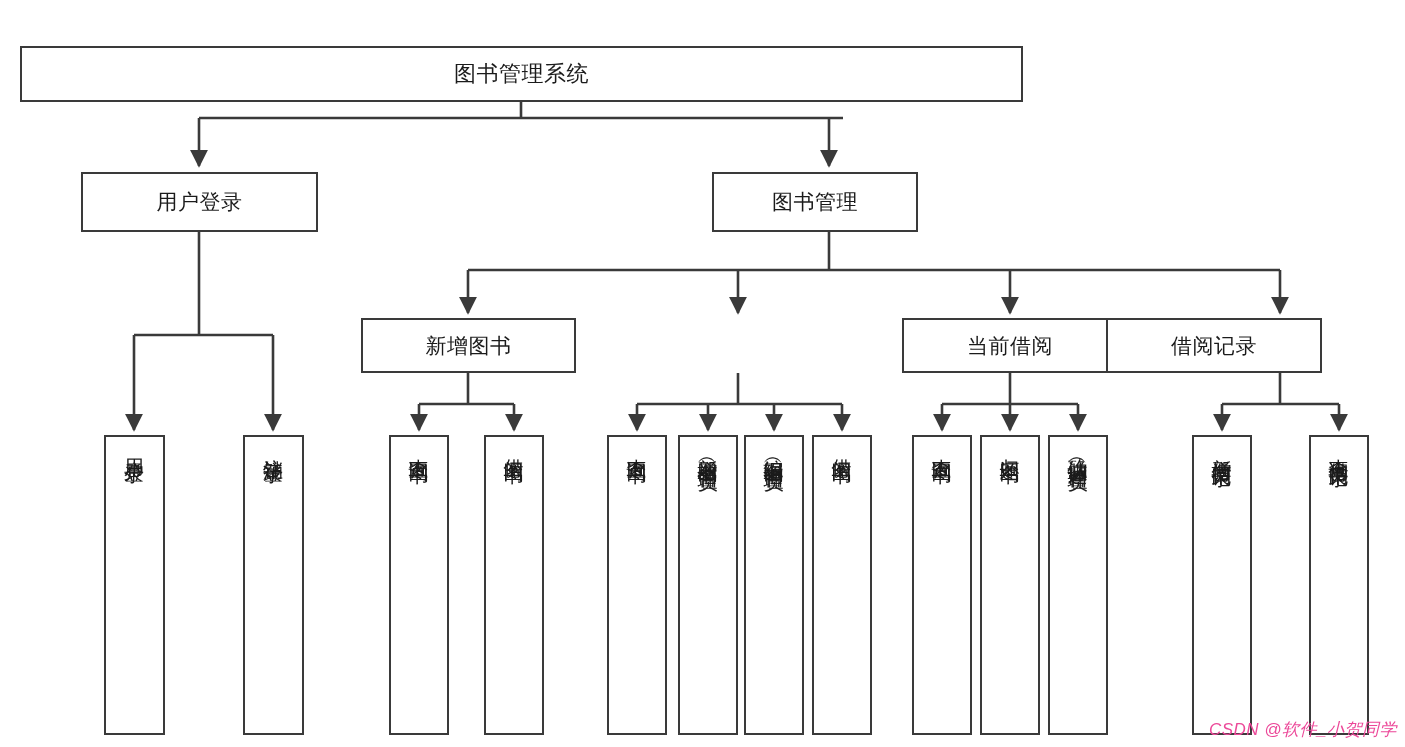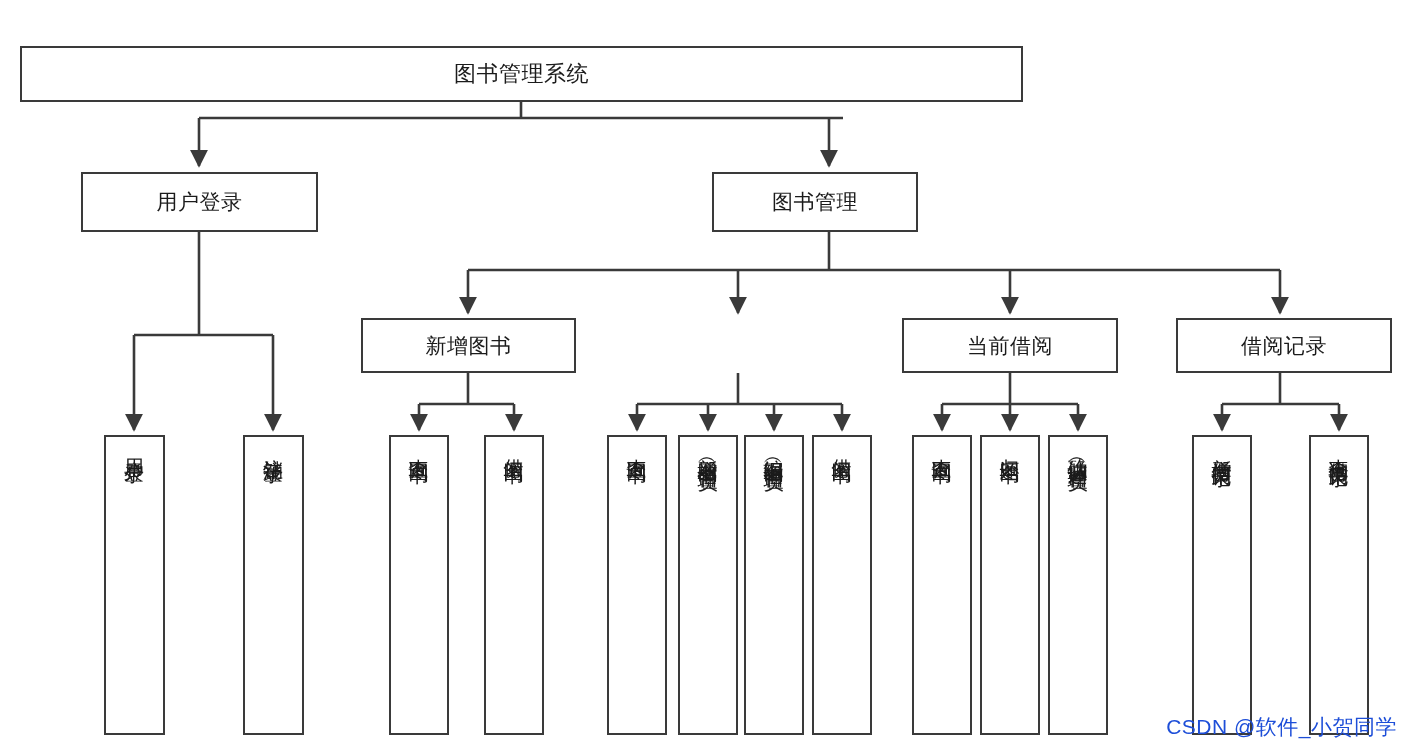--- a/index.html
+++ b/index.html
@@ -60,26 +60,27 @@
     text-orientation: upright;
     font-size: 20px;
     letter-spacing: 2px;
     white-space: nowrap;
     line-height: 1;
   }
   .watermark {
     position: absolute;
     right: 8px;
     bottom: 6px;
-    font-size: 21px;
-    color: #1d4ed8;
+    font-size: 17px;
+    color: #ec4899;
     letter-spacing: 0.5px;
     z-index: 3;
     user-select: none;
     white-space: nowrap;
+    font-style: italic;
   }
 </style>
 </head>
 <body>
 
 <div id="canvas">
 
   <svg class="edges" viewBox="0 0 1405 747" xmlns="http://www.w3.org/2000/svg">
     <defs>
       <marker id="arrow" viewBox="0 0 10 10" refX="9" refY="5" markerWidth="7" markerHeight="7" orient="auto-start-reverse">
@@ -140,21 +141,21 @@
   <div class="node h" style="left:712px; top:172px; width:206px; height:60px;">
     <span class="node-label">图书管理</span>
   </div>
 
   <div class="node h" style="left:361px; top:318px; width:215px; height:55px;">
     <span class="node-label">新增图书</span>
   </div>
   <div class="node h" style="left:902px; top:318px; width:216px; height:55px;">
     <span class="node-label">当前借阅</span>
   </div>
-  <div class="node h" style="left:1176px; top:318px; width:216px; height:55px;">
+  <div class="node h" style="left:1106px; top:318px; width:216px; height:55px;">
     <span class="node-label">借阅记录</span>
   </div>
 
   <div class="node v" style="left:104px; top:435px; width:61px; height:300px;">
     <span class="node-label">用户登录</span>
   </div>
   <div class="node v" style="left:243px; top:435px; width:61px; height:300px;">
     <span class="node-label">注销登录</span>
   </div>
 

